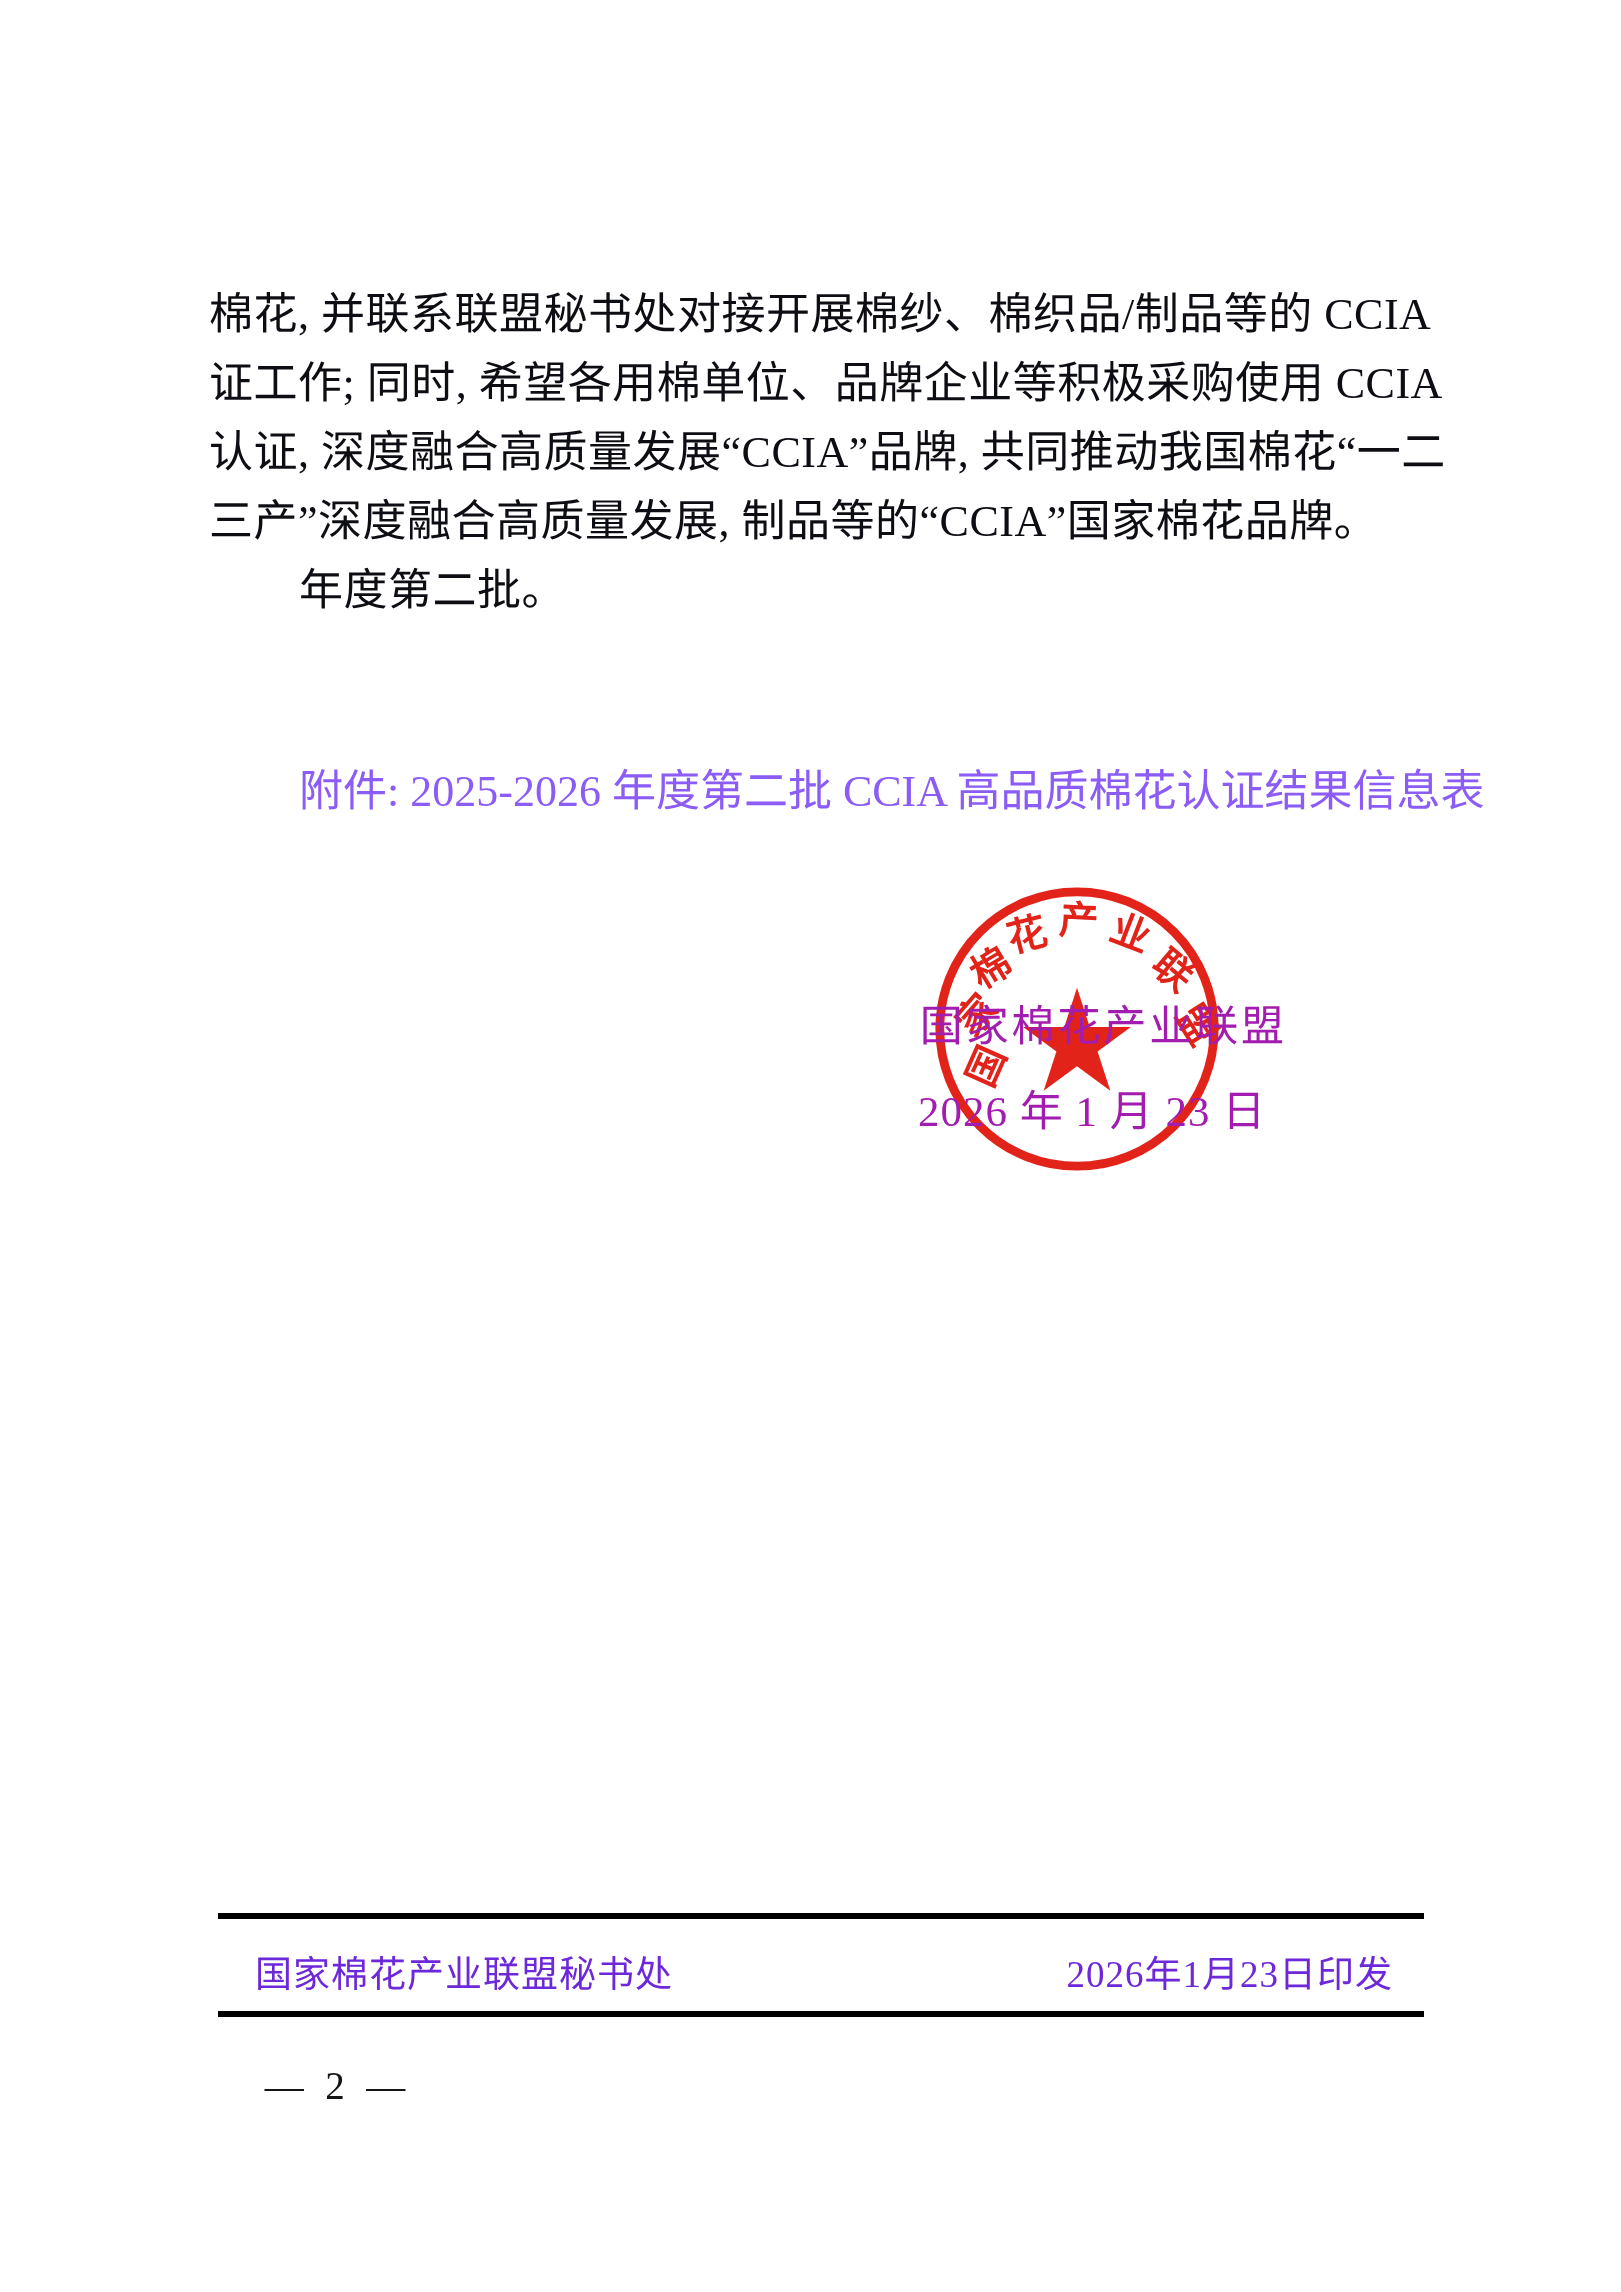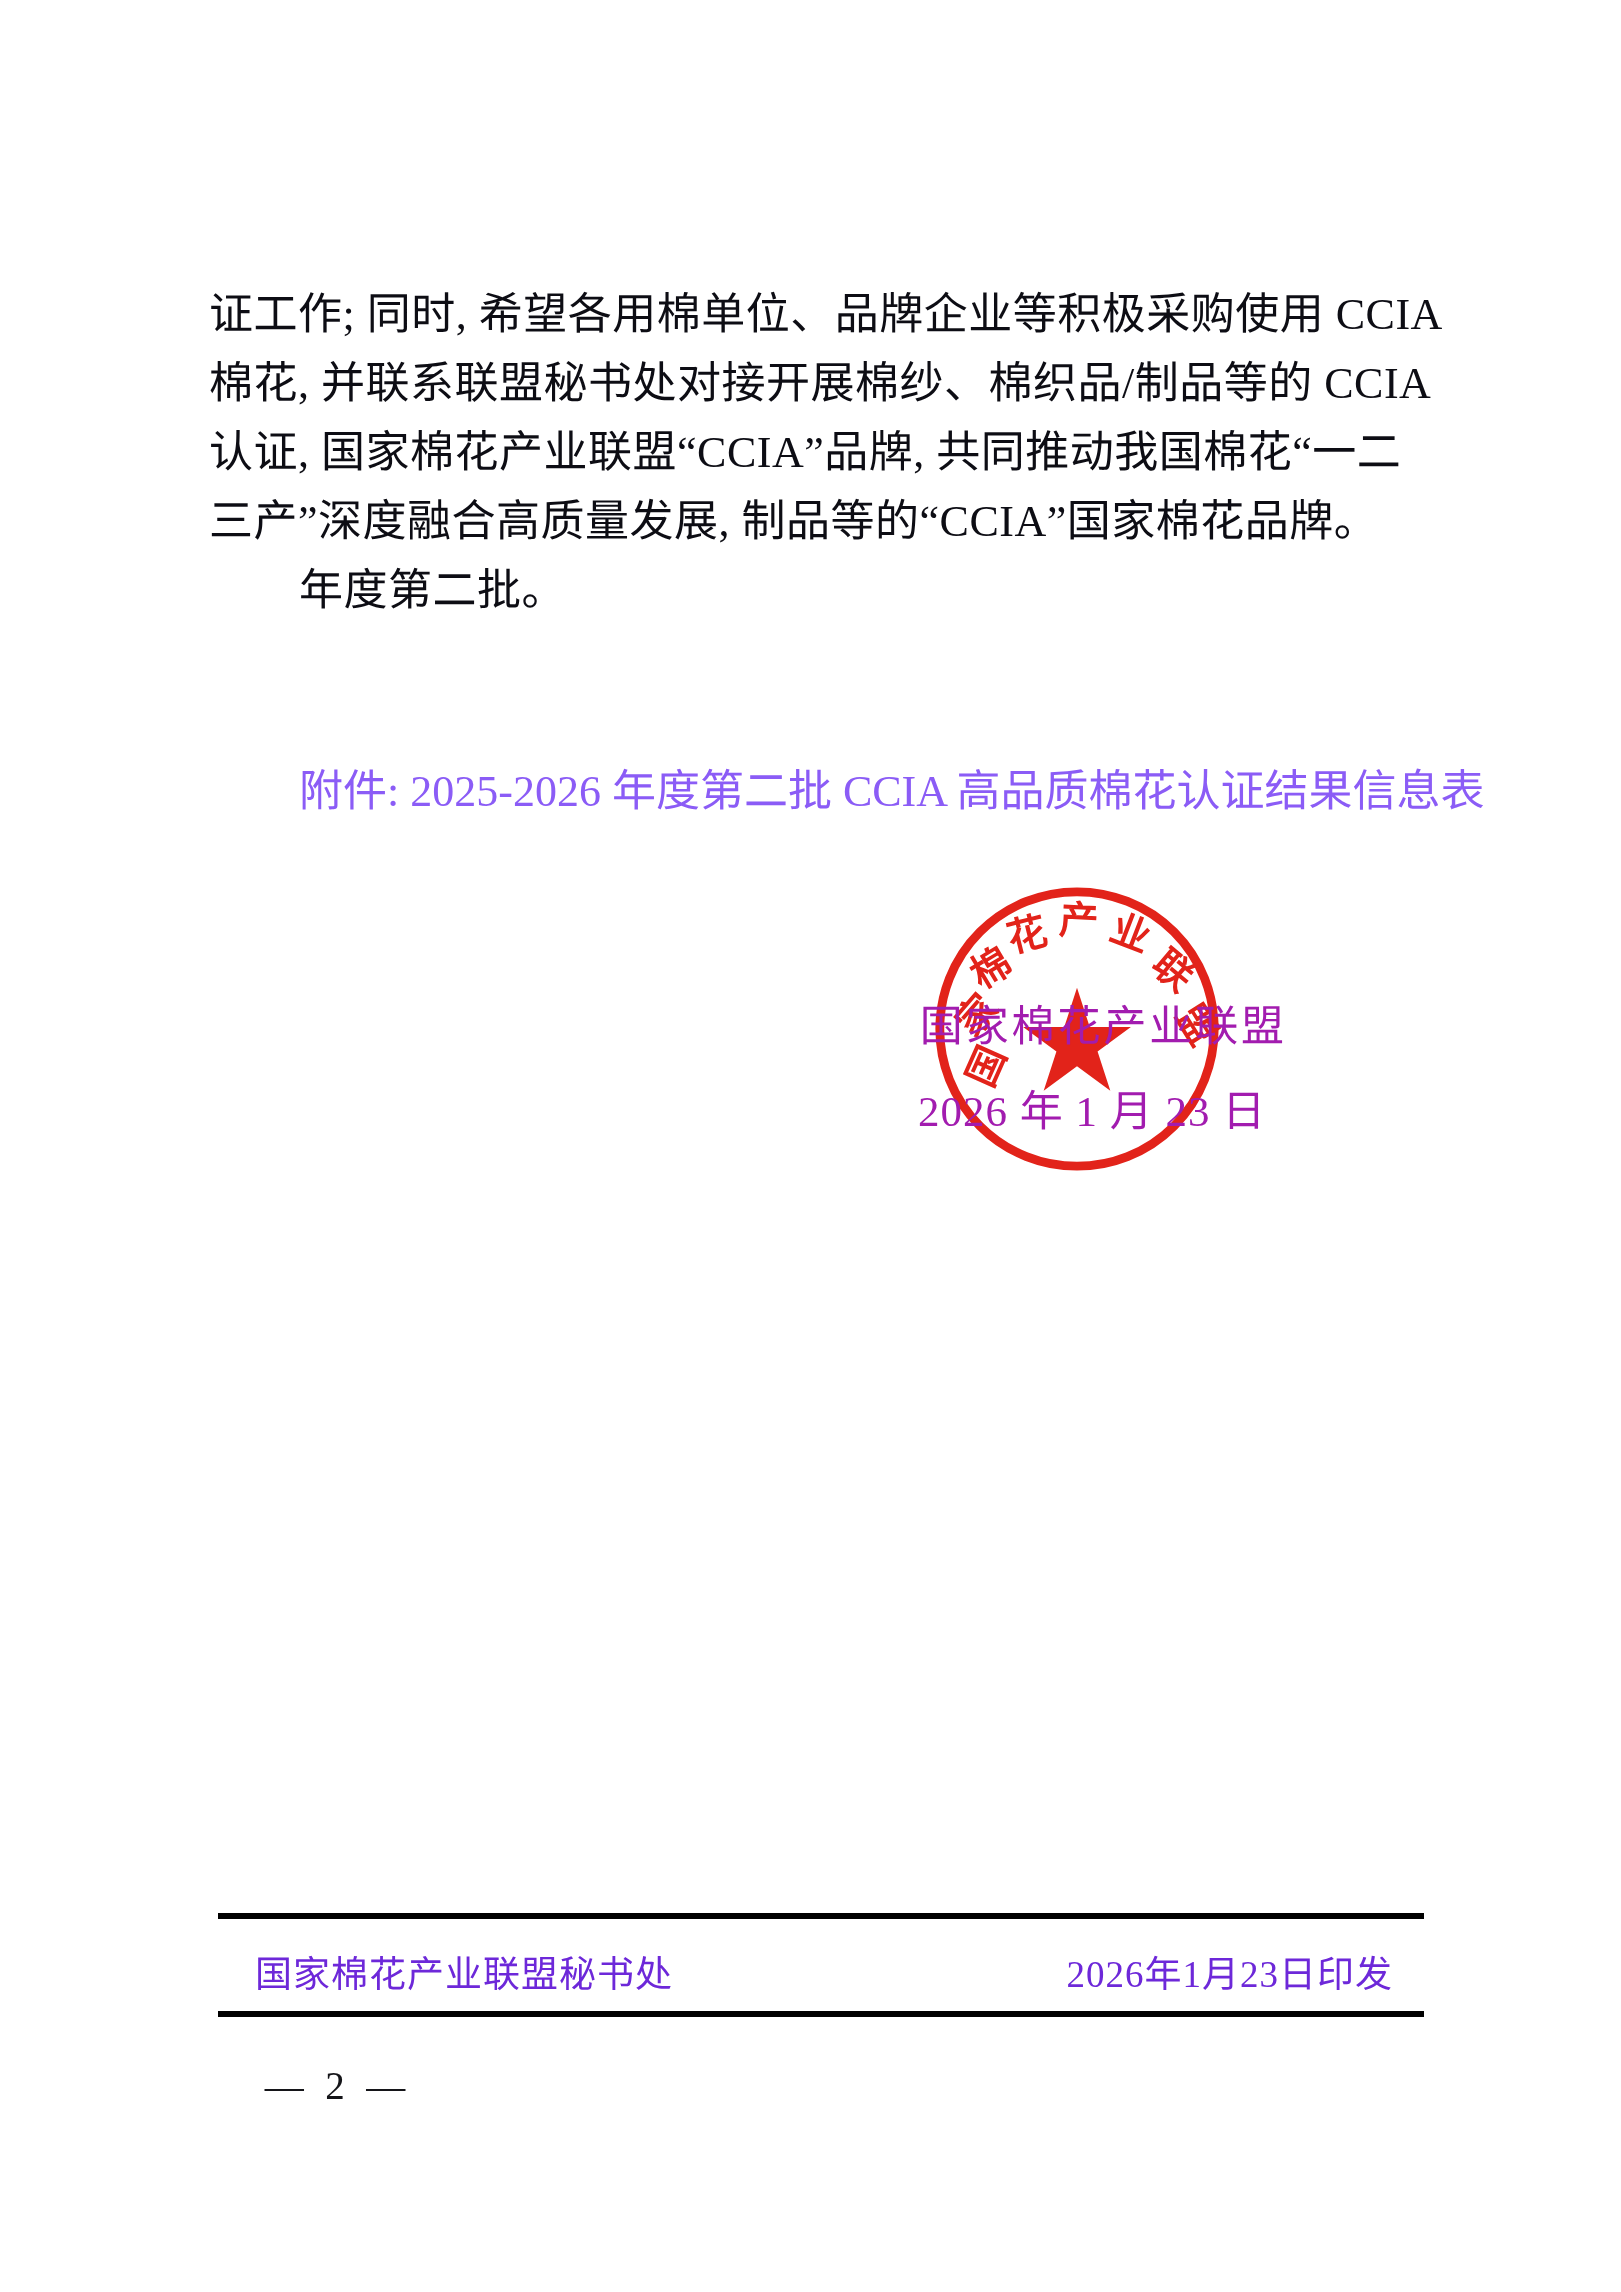--- a/index.html
+++ b/index.html
@@ -127,23 +127,23 @@
     letter-spacing: 5.9px;
     color: #141418;
   }
 </style>
 </head>
 <body>
 
 <div class="page">
 
   <div class="body-block">
+    <div class="para-line">棉花, 并联系联盟秘书处对接开展棉纱、棉织品/制品等的 CCIA</div>
     <div class="para-line">证工作; 同时, 希望各用棉单位、品牌企业等积极采购使用 CCIA</div>
-    <div class="para-line">棉花, 并联系联盟秘书处对接开展棉纱、棉织品/制品等的 CCIA</div>
-    <div class="para-line">认证, 国家棉花产业联盟“CCIA”品牌, 共同推动我国棉花“一二</div>
+    <div class="para-line">认证, 深度融合高质量发展“CCIA”品牌, 共同推动我国棉花“一二</div>
     <div class="para-line">三产”深度融合高质量发展, 制品等的“CCIA”国家棉花品牌。</div>
     <div class="para-line indent">年度第二批。</div>
   </div>
 
   <div class="attachment-line">附件: 2025-2026 年度第二批 CCIA 高品质棉花认证结果信息表</div>
 
   <div class="sign-block">
 
     <svg class="seal" viewBox="0 0 300 300" aria-hidden="true">
       <defs>

